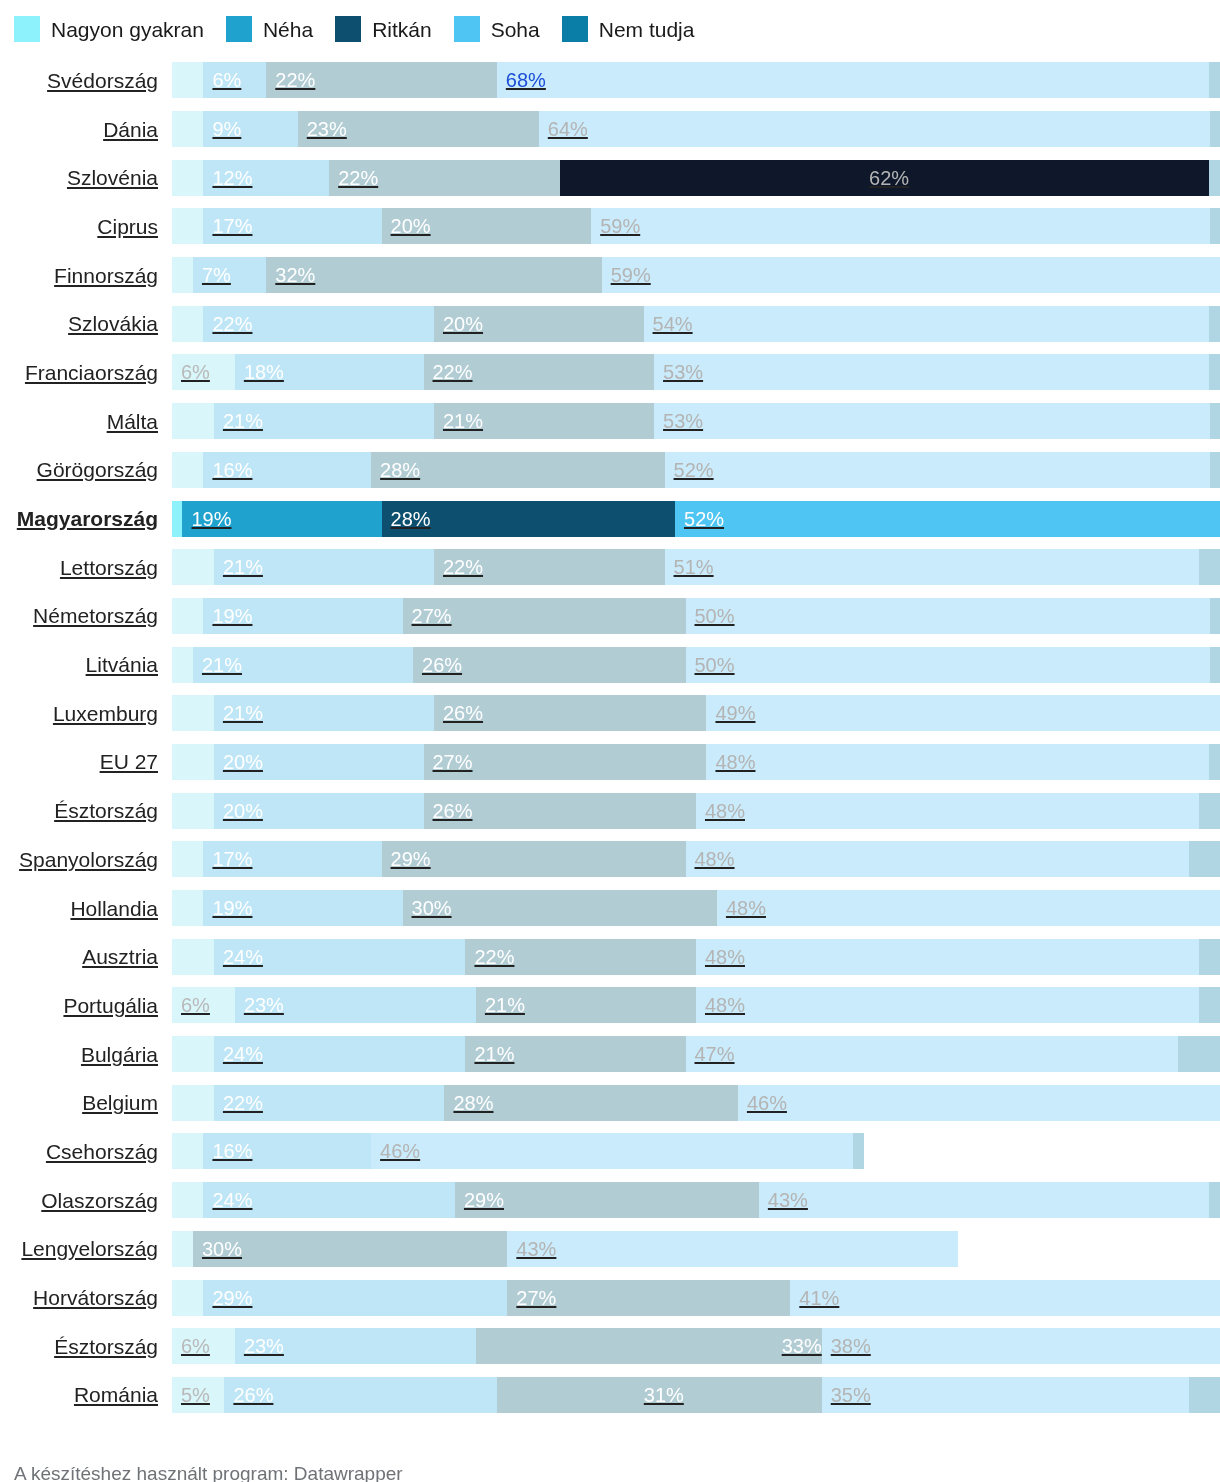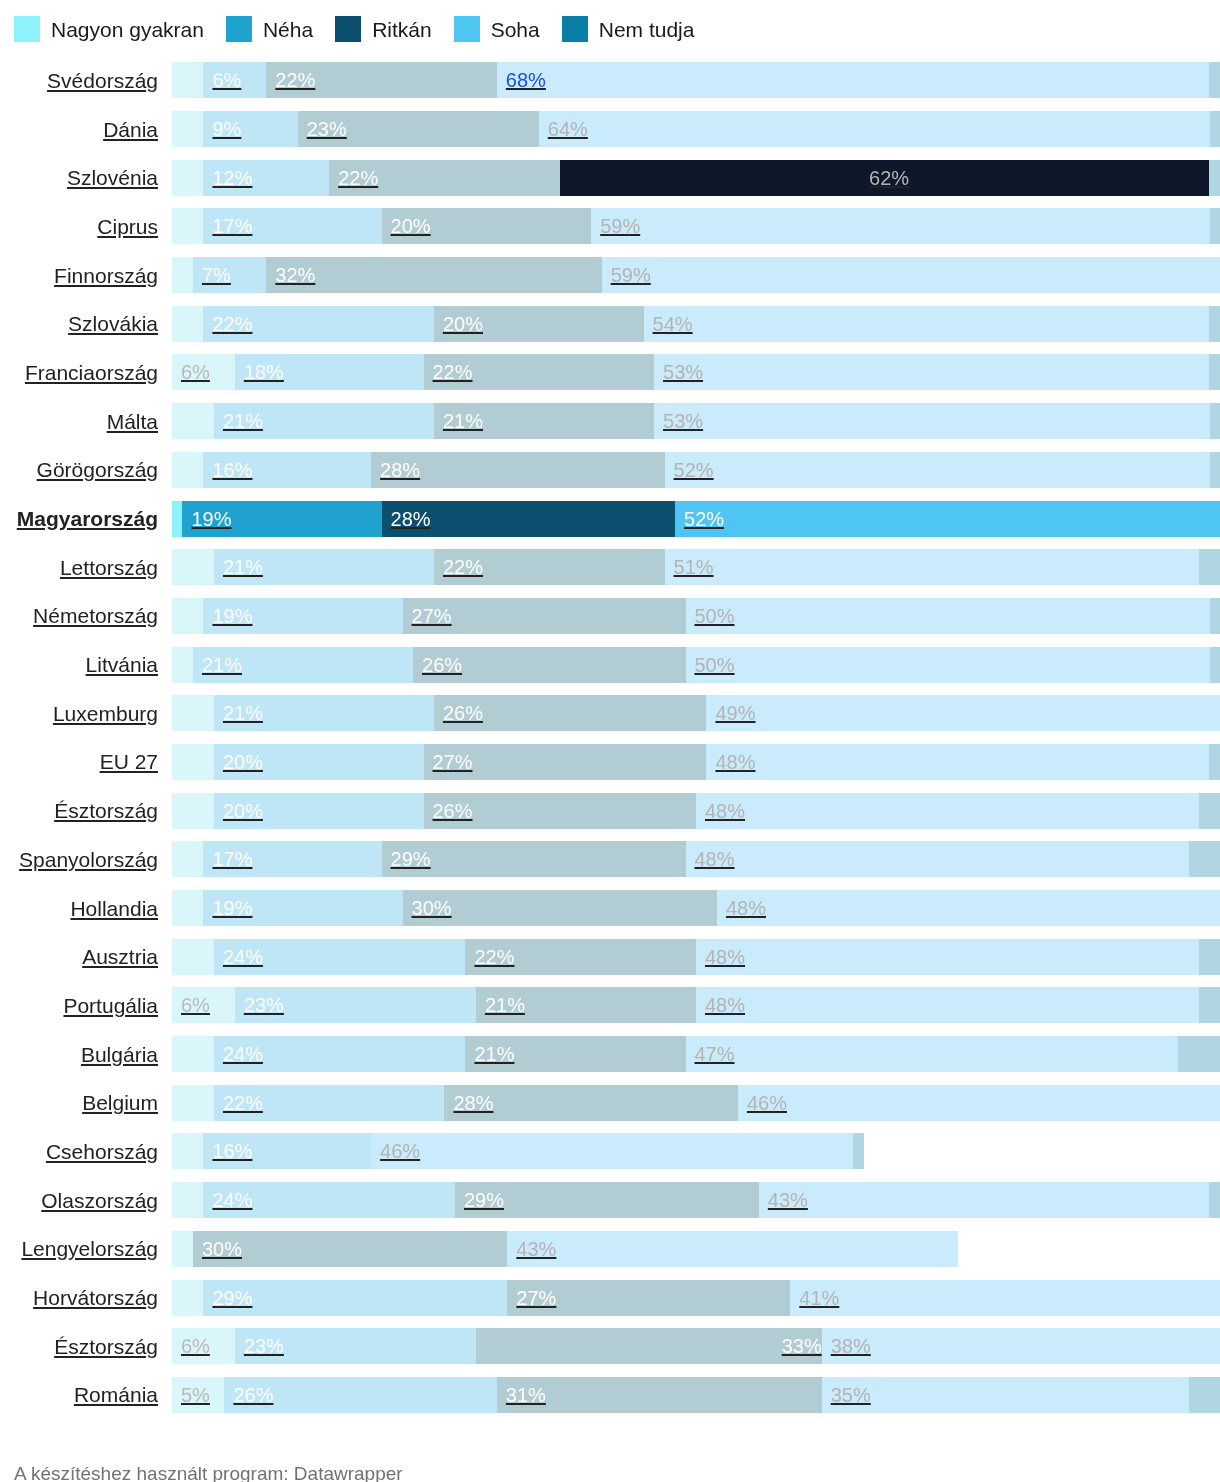--- a/index.html
+++ b/index.html
@@ -547,21 +547,21 @@
     </div>
     <div class="row">
       <div class="row-label">Románia</div>
       <div class="bar-track">
         <div class="seg" style="flex: 0 0 5%; background: rgb(217, 246, 251);">
           <span class="seg-label" style="color: rgb(185, 185, 185);">5%</span>
         </div>
         <div class="seg" style="flex: 0 0 26%; background: rgb(191, 230, 246);">
           <span class="seg-label" style="color: rgb(255, 255, 255);">26%</span>
         </div>
-        <div class="seg" style="flex: 0 0 31%; background: rgb(178, 204, 212);">
+        <div class="seg" style="flex: 0 0 31%; background: rgb(178, 204, 212); justify-content: center;">
           <span class="seg-label" style="color: rgb(255, 255, 255);">31%</span>
         </div>
         <div class="seg" style="flex: 0 0 35%; background: rgb(201, 235, 251);">
           <span class="seg-label" style="color: rgb(180, 180, 180);">35%</span>
         </div>
         <div class="seg" style="flex: 0 0 3%; background: rgb(176, 214, 227);"></div>
       </div>
     </div>
   </div>
 

